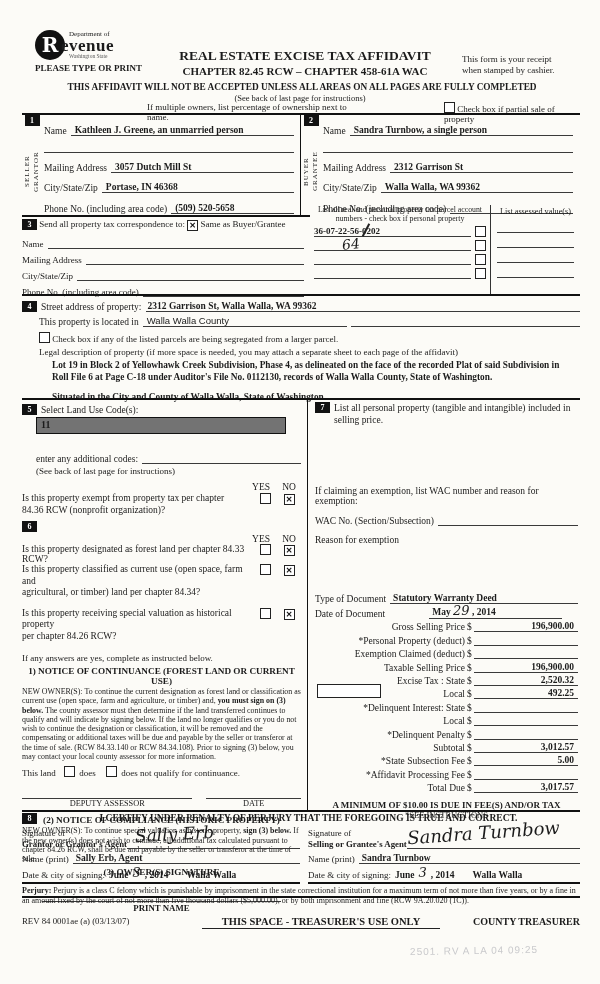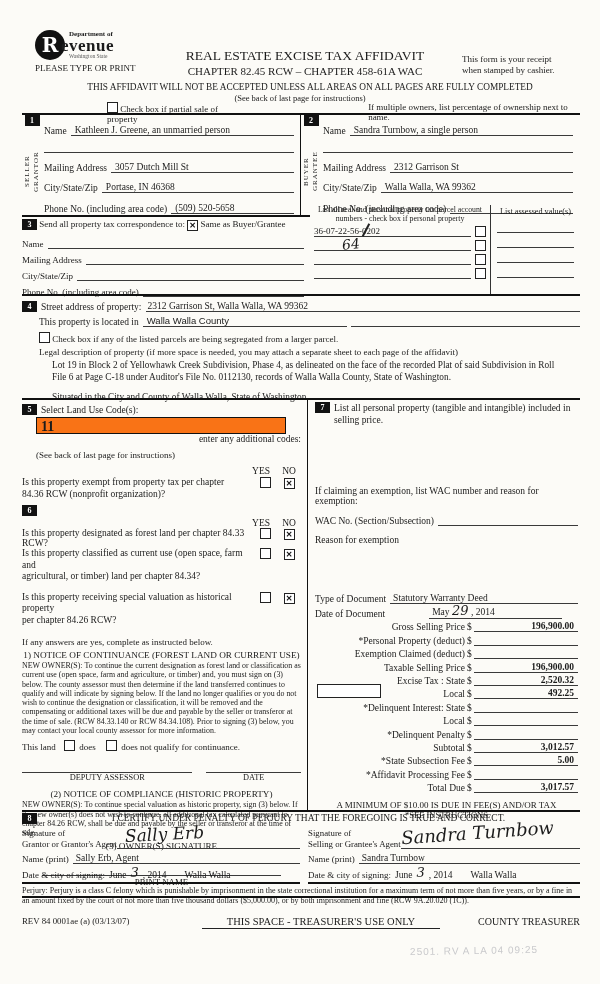--- a/index.html
+++ b/index.html
@@ -1,18 +1,18 @@
 <!DOCTYPE html>
 <html><head>
 <meta charset="utf-8">
 <style>
   html,body{margin:0;padding:0;background:#d9d9d6;}
   .page{position:relative;width:600px;height:984px;background:#fcfbf7;font-family:"Liberation Serif",serif;color:#1b1b1b;overflow:hidden;font-size:9.5px;}
   .abs{position:absolute;}
-  .b{font-weight:normal;}
+  .b{font-weight:bold;}
   .ctr{text-align:center;}
   .sans{font-family:"Liberation Sans",sans-serif;}
   .badge{display:inline-block;min-width:13px;height:11px;background:#121212;color:#fff;font-size:8px;font-weight:bold;text-align:center;line-height:11px;padding:0 1px;}
   .cb{display:inline-block;width:9px;height:9px;border:1px solid #222;background:#fff;vertical-align:-1px;font-size:8px;line-height:9px;text-align:center;font-weight:bold;color:#111;}
   .ln{border-bottom:1px solid #3a3a3a;}
   .frow{display:flex;align-items:flex-end;gap:4px;}
   .hand{font-family:"DejaVu Serif",serif;font-style:italic;}
   .sig{font-family:"DejaVu Serif",serif;font-style:italic;font-size:17px;white-space:nowrap;}
   .vstrip{width:20px;display:flex;flex-direction:column;align-items:center;}
   .vwrap{flex:1;display:flex;}
@@ -32,47 +32,47 @@
 <body>
 
 <div class="page">
 
   <div class="abs" style="left:35px;top:30px;width:150px;">
     <div style="display:flex;align-items:flex-start;">
       <span class="logo-circle">
           <span>R</span>
         </span>
       <div style="margin-left:-4px;">
-        <div style="font-size:7px;margin-left:8px;font-weight:bold;">Department of</div>
+        <div style="font-size:7px;margin-left:8px;">Department of</div>
         <div style="font-size:17px;font-weight:bold;letter-spacing:0.5px;line-height:15px;">evenue</div>
         <div style="font-size:5.5px;color:#555;margin-left:8px;">Washington State</div>
       </div>
     </div>
     <div class="b" style="font-size:9px;margin-top:3px;">PLEASE TYPE OR PRINT</div>
   </div>
 
   <div class="abs ctr" style="left:150px;top:48px;width:310px;">
     <div class="b" style="font-size:13.5px;">REAL ESTATE EXCISE TAX AFFIDAVIT</div>
     <div class="b" style="font-size:11px;margin-top:1px;">CHAPTER 82.45 RCW – CHAPTER 458-61A WAC</div>
   </div>
 
   <div class="abs" style="left:462px;top:54px;width:120px;font-size:9px;line-height:11px;">
     <div>This form is your receipt</div>
     <div>when stamped by cashier.</div>
   </div>
 
-  <div class="abs ctr b" style="left:40px;top:82px;width:540px;font-size:9.3px;">THIS AFFIDAVIT WILL NOT BE ACCEPTED UNLESS ALL AREAS ON ALL PAGES ARE FULLY COMPLETED</div>
+  <div class="abs ctr b" style="left:32px;top:82px;width:540px;font-size:9.3px;">THIS AFFIDAVIT WILL NOT BE ACCEPTED UNLESS ALL AREAS ON ALL PAGES ARE FULLY COMPLETED</div>
   <div class="abs ctr" style="left:40px;top:93px;width:520px;font-size:8.5px;">(See back of last page for instructions)</div>
 
   <div class="abs" style="left:22px;top:102px;width:558px;display:flex;font-size:9px;">
+    <div style="margin-left:125px;">If multiple owners, list percentage of ownership next to name.</div>
     <div style="margin-left:85px;">
       <span class="cb"></span>
       <span>Check box if partial sale of property</span>
     </div>
-    <div style="margin-left:125px;">If multiple owners, list percentage of ownership next to name.</div>
   </div>
 
   <div class="abs" style="left:22px;top:113px;width:558px;height:102px;border-top:2px solid #111;display:flex;">
 
     <div class="party" style="border-right:1.5px solid #111;">
       <div class="vstrip">
         <span class="badge">1</span>
         <div class="vwrap">
           <span class="vlab">SELLER</span>
           <span class="vlab">GRANTOR</span>
@@ -209,22 +209,22 @@
     <div class="b" style="margin:9px 0 0 30px;font-size:9.3px;">Situated in the City and County of Walla Walla, State of Washington.</div>
   </div>
 
   <div class="abs" style="left:22px;top:398px;width:558px;height:412px;border-top:2px solid #111;display:flex;">
 
     <div style="width:279px;border-right:1.5px solid #111;padding:2px 6px 0 0;">
       <div class="frow" style="height:13px;">
         <span class="badge">5</span>
         <span>Select Land Use Code(s):</span>
       </div>
-      <div style="margin:2px 0 0 14px;width:244px;height:14px;border:1.5px solid #111;padding:1px 0 0 4px;font-weight:bold;font-size:14px;background:#f97316;">11</div>
-      <div class="frow" style="height:14px;margin-left:14px;flex-direction:column;">
+      <div style="margin:2px 0 16px 14px;width:244px;height:14px;border:1.5px solid #111;padding:1px 0 0 4px;font-weight:bold;font-size:10px;background:#737373;">11</div>
+      <div class="frow" style="height:14px;margin-left:14px;">
         <span>enter any additional codes:</span>
         <span class="ln" style="flex:1;"></span>
       </div>
       <div style="margin:2px 0 0 14px;font-size:9px;">(See back of last page for instructions)</div>
 
       <div class="frow" style="margin-top:6px;">
         <span style="flex:1;"></span>
         <span class="yn-cell b" style="font-weight:normal;">YES</span>
         <span class="yn-cell">NO</span>
       </div>

